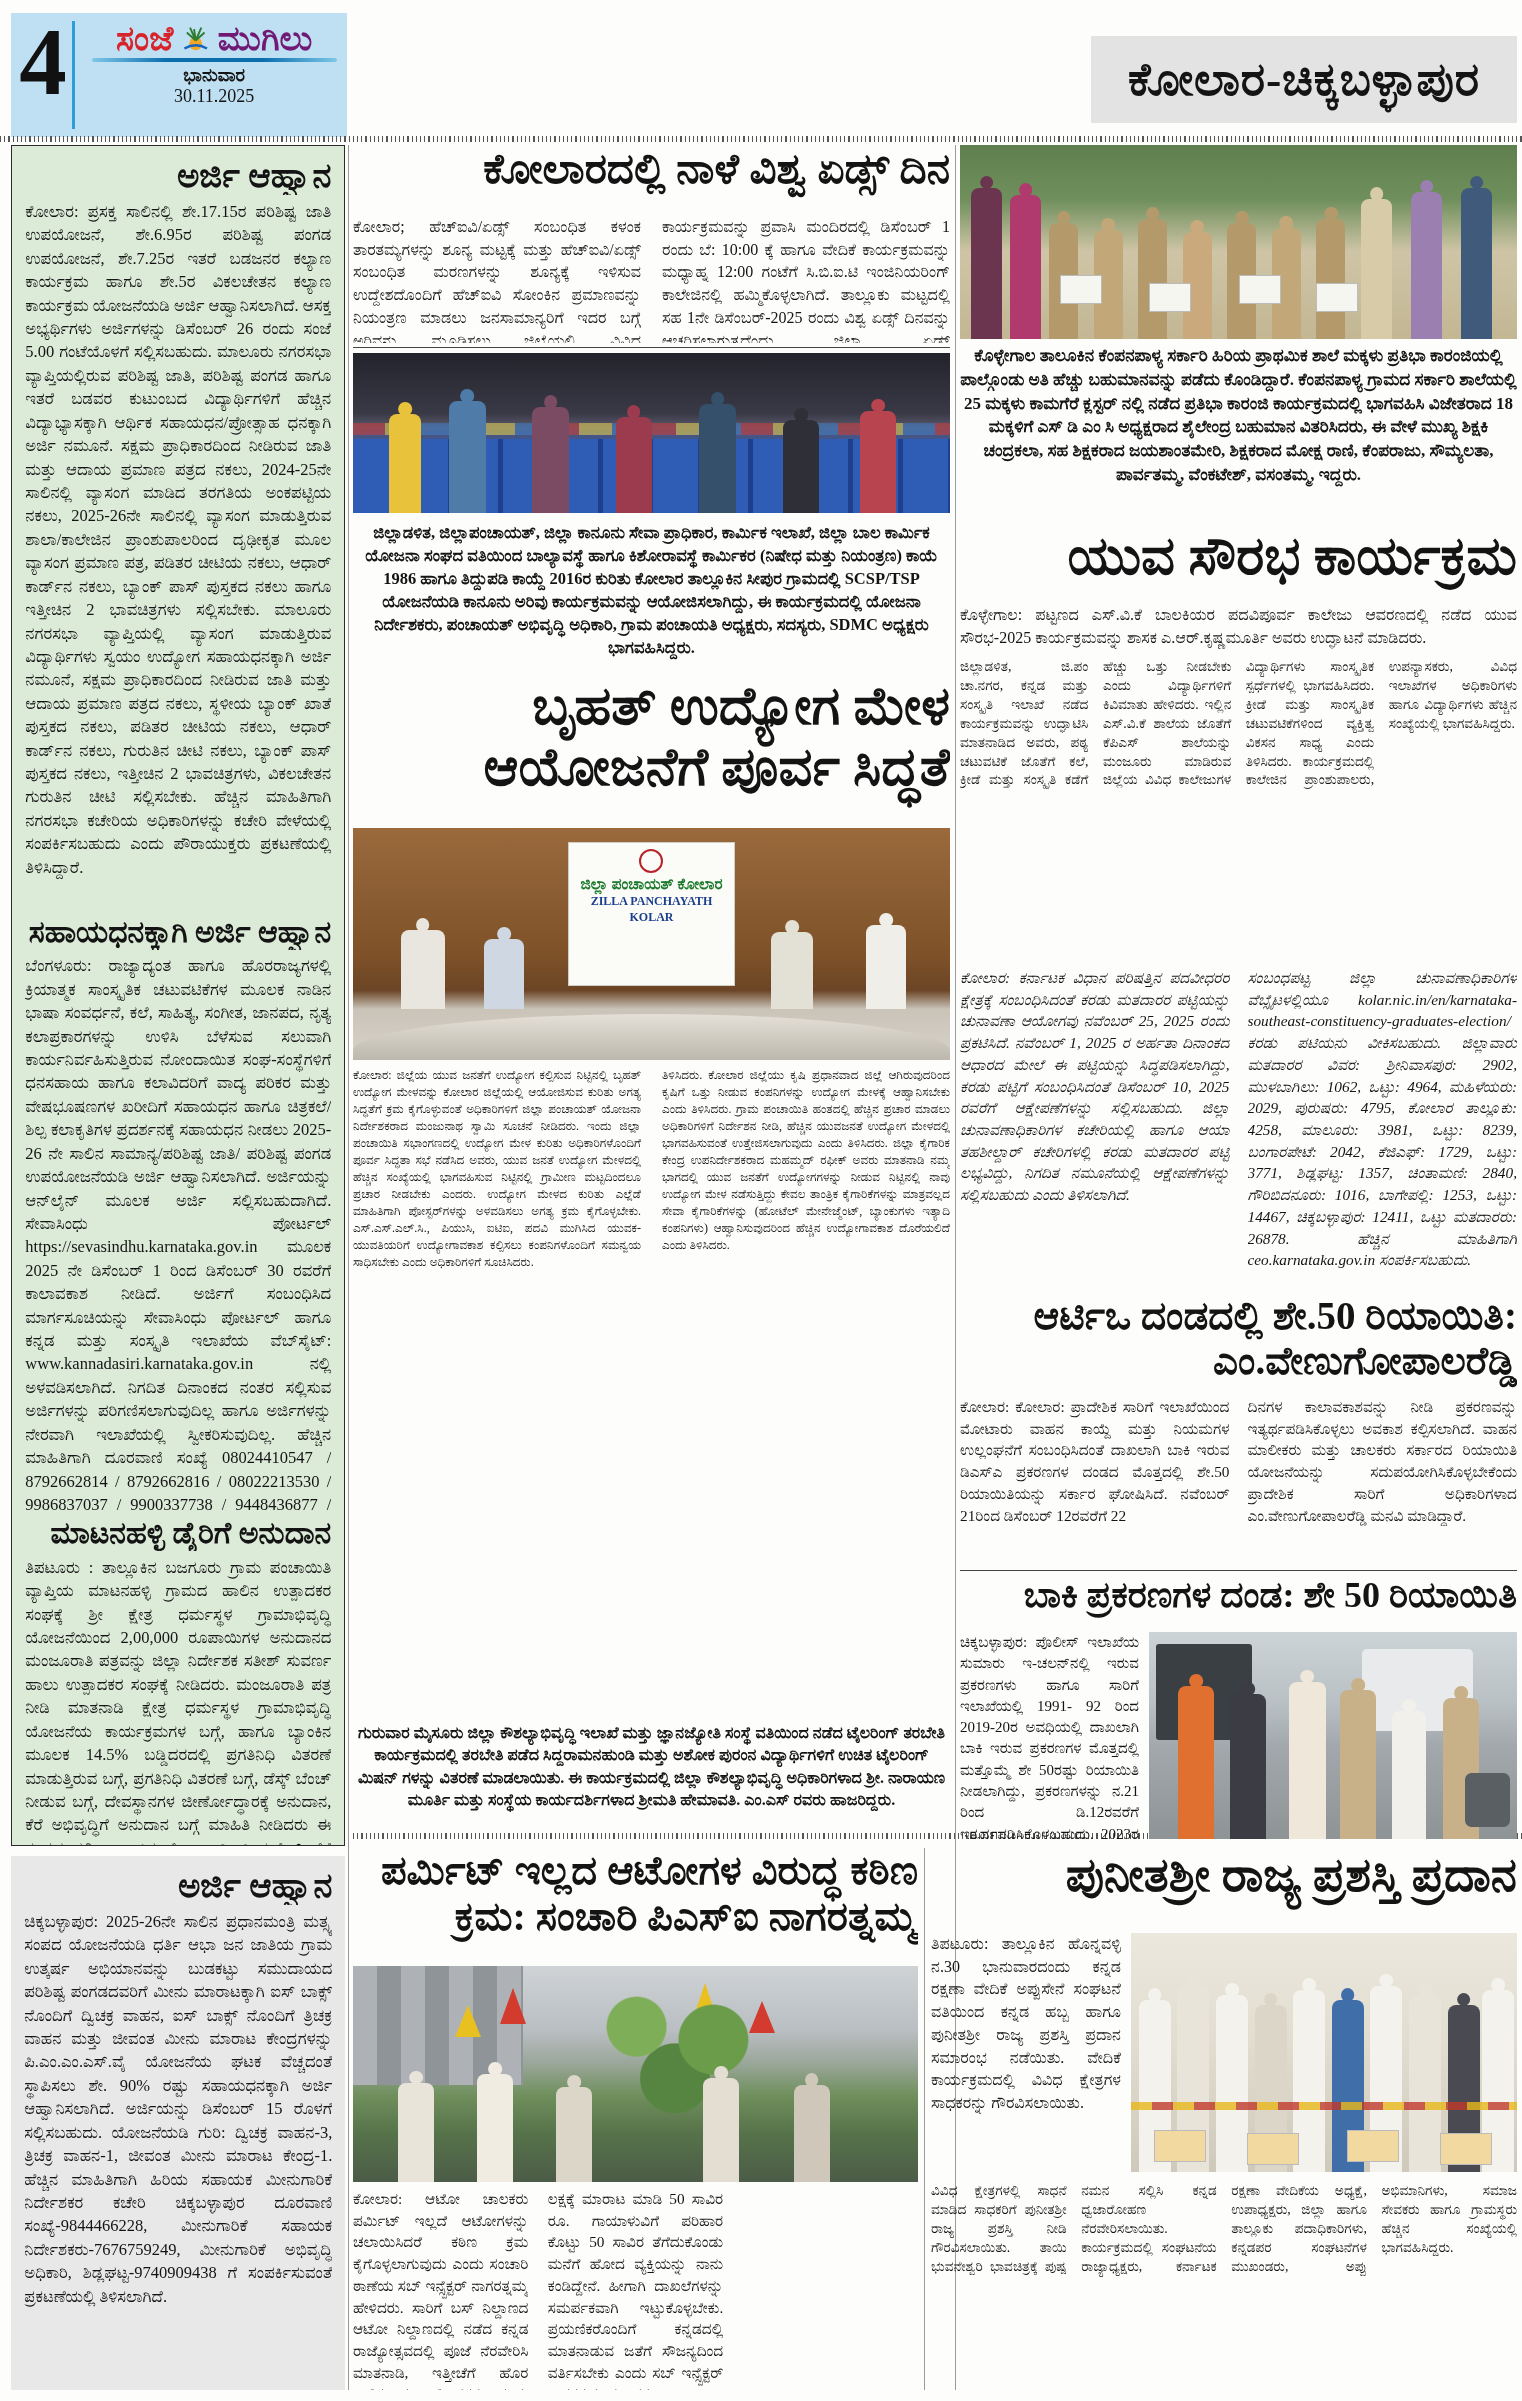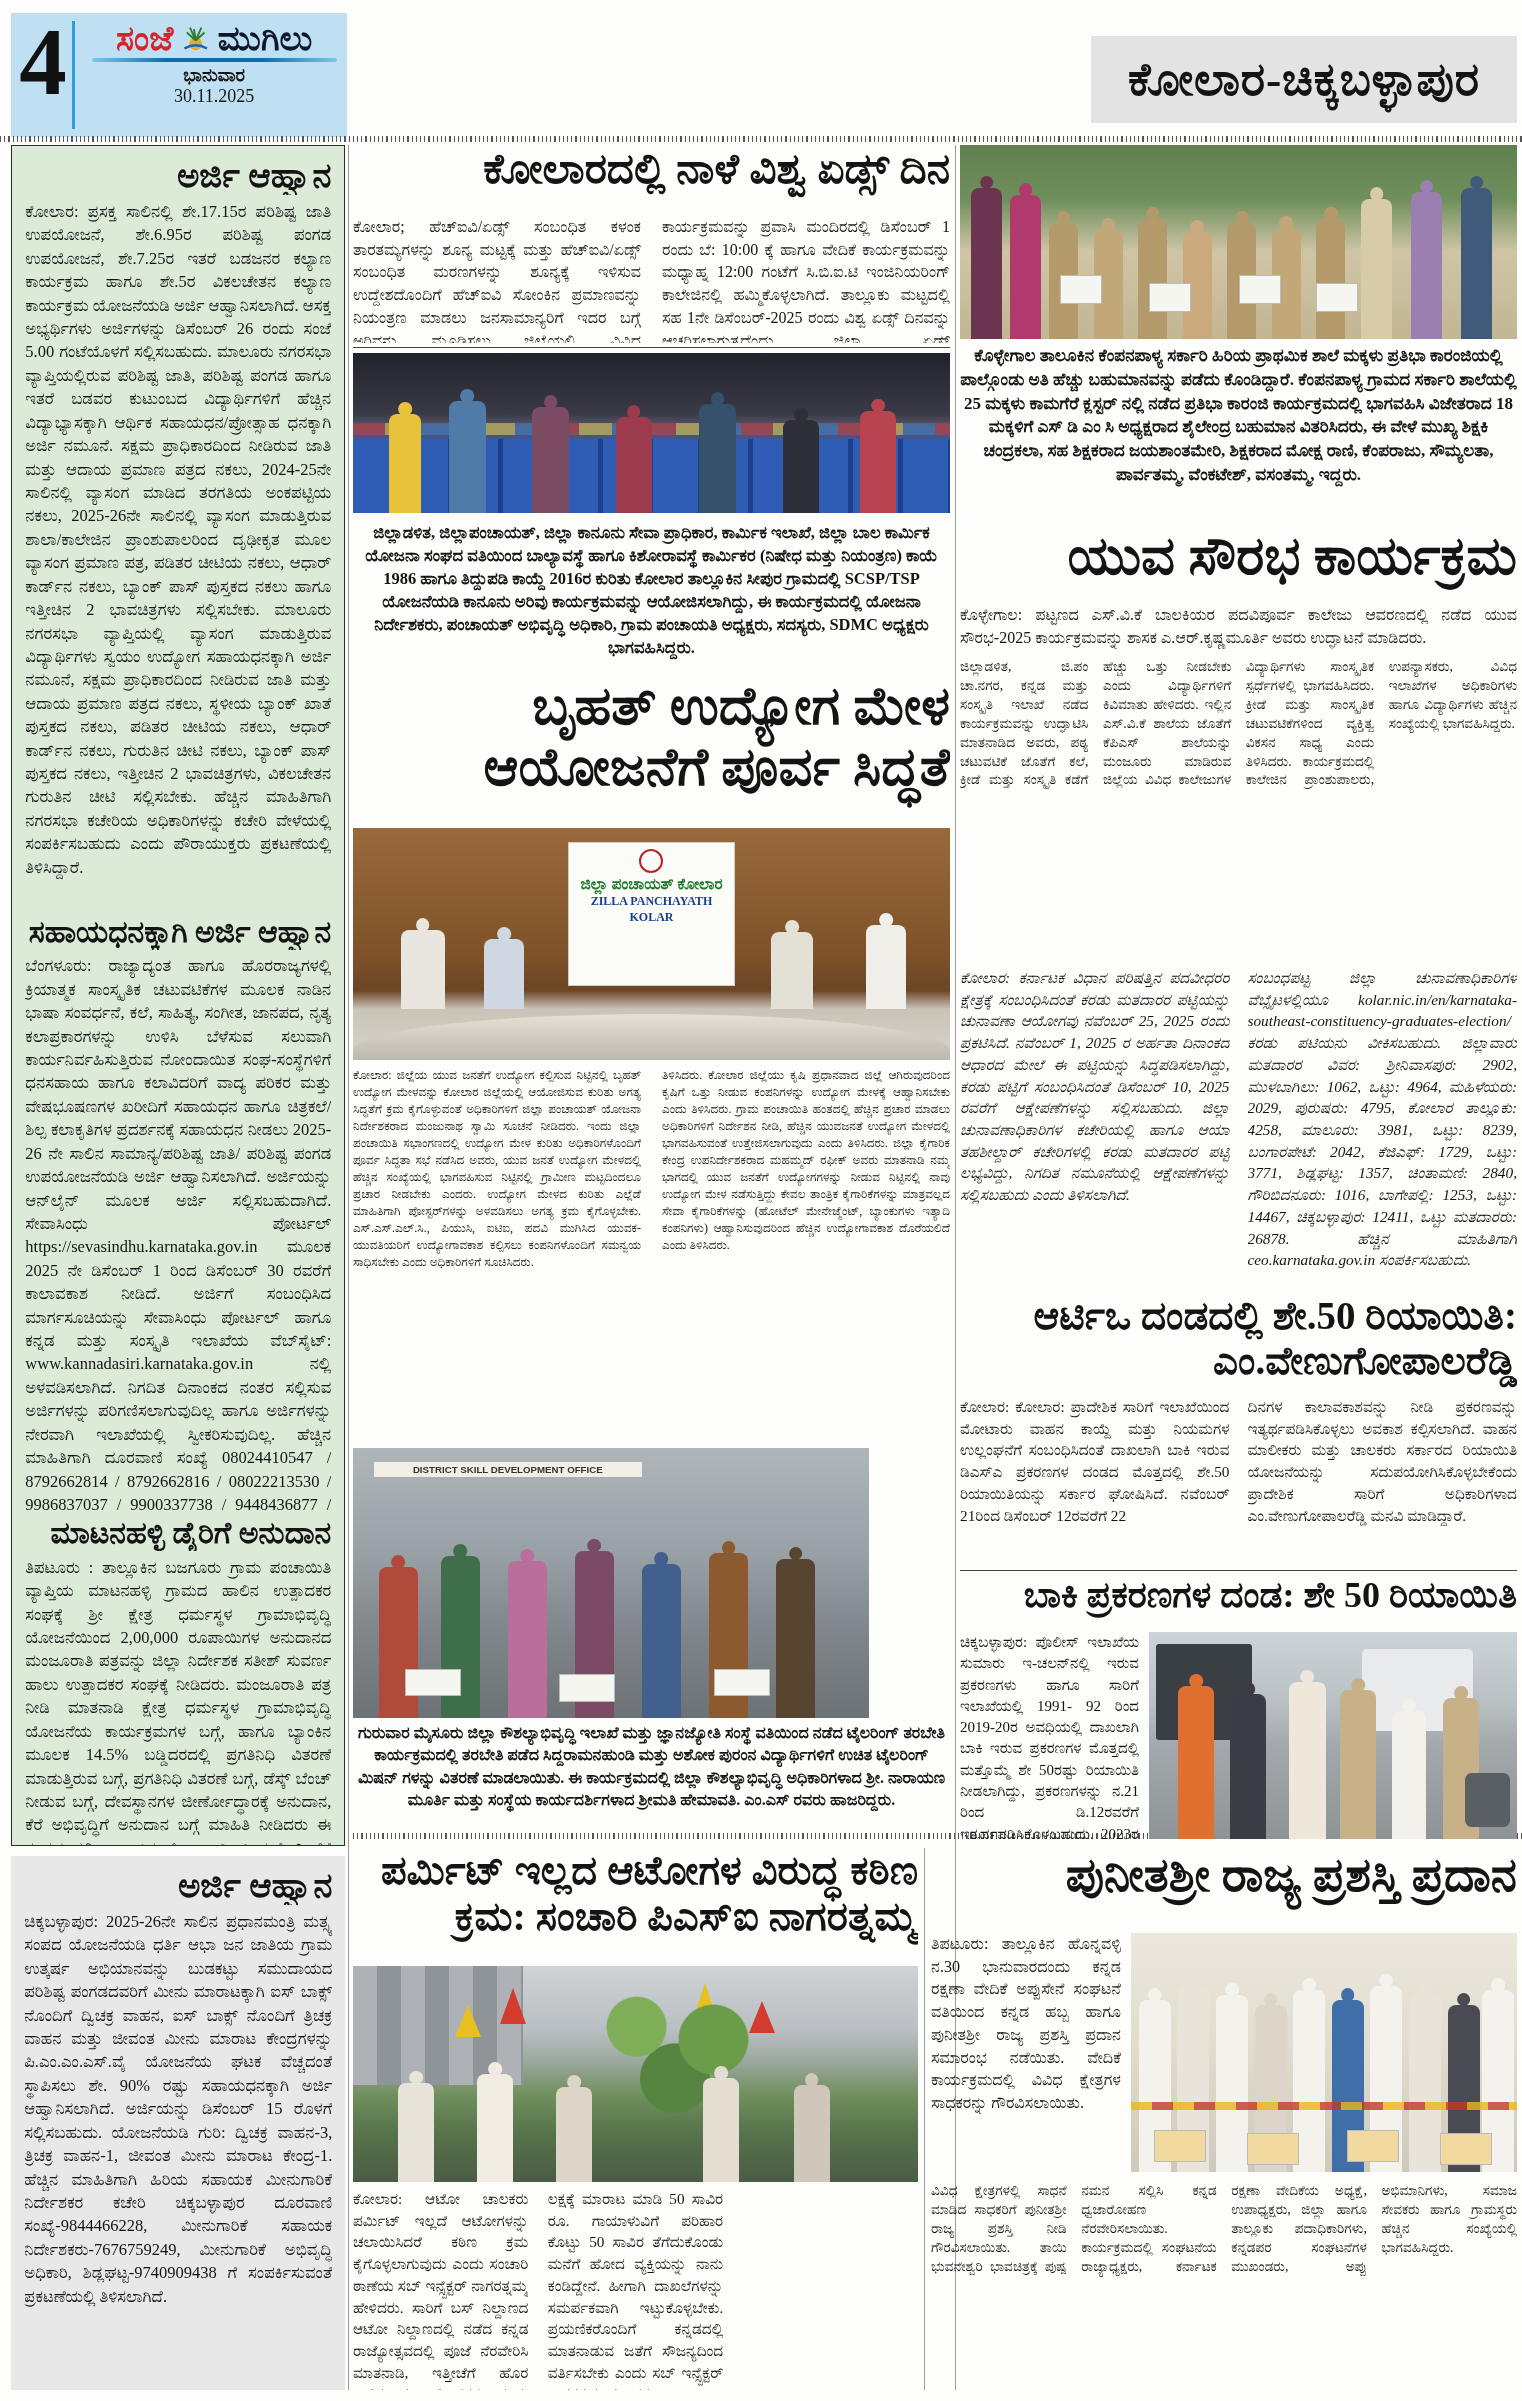--- a/index.html
+++ b/index.html
@@ -6,21 +6,21 @@
   *{box-sizing:border-box;}
   #page{position:relative;width:1523px;height:2401px;background:#fdfdfb;margin:0 auto;overflow:hidden;
         font-family:"Liberation Serif","DejaVu Serif",serif;color:#141414;}
   .abs{position:absolute;}
   
   .masthead{left:11.3px;top:13px;width:336px;height:124px;background:#bfe0f2;display:flex;}
   .pageno{font-size:95px;font-weight:700;line-height:1;padding:1.6px 4.8px 0 8px;color:#111;}
   .mast-right{flex:1;border-left:3.2px solid #2a9fd8;margin:8px 0;padding-left:6.5px;text-align:center;}
   .paper-name{font-size:34px;font-weight:700;white-space:nowrap;line-height:1.05;}
   .paper-red{color:#d8232a;}
-  .paper-black{color:#0f172a;margin-top:6px;}
+  .paper-black{color:#701a75;margin-top:6px;}
   .mast-rule{height:4px;width:92%;margin:1.6px auto 3.2px auto;border-radius:2.4px;
              background:linear-gradient(90deg,#7fc7e8,#0b6fae 30%,#0b6fae 70%,#7fc7e8);}
   .mast-day{font-size:18px;font-weight:700;}
   .mast-date{font-size:18px;}
   .region-h{left:1091px;top:36px;width:426px;height:87px;background:#e3e3e3;display:flex;align-items:center;justify-content:center;
             font-size:46px;font-weight:700;letter-spacing:0.8px;text-align:right;}
   .dotrule{height:5.6px;background:repeating-linear-gradient(90deg,#555 0 1.2px,transparent 1.2px 4.2px);}
   .vrule{width:1.2px;background:#9a9a9a;}
   .hline{height:1.2px;background:#444;}
   
@@ -132,34 +132,20 @@
 
   <div class="abs hl" style="left:353px;top:676px;width:597px;height:147px;font-size:53px;">ಬೃಹತ್ ಉದ್ಯೋಗ ಮೇಳ ಆಯೋಜನೆಗೆ ಪೂರ್ವ ಸಿದ್ಧತೆ</div>
 
   <div class="abs" style="left:353px;top:1067px;width:597px;height:376px;overflow:hidden;">
     <div class="cols2">
       <p class="bt" style="margin:0 0 6.5px 0;">ಕೋಲಾರ: ಜಿಲ್ಲೆಯ ಯುವ ಜನತೆಗೆ ಉದ್ಯೋಗ ಕಲ್ಪಿಸುವ ನಿಟ್ಟಿನಲ್ಲಿ ಬೃಹತ್ ಉದ್ಯೋಗ ಮೇಳವನ್ನು ಕೋಲಾರ ಜಿಲ್ಲೆಯಲ್ಲಿ ಆಯೋಜಿಸುವ ಕುರಿತು ಅಗತ್ಯ ಸಿದ್ಧತೆಗೆ ಕ್ರಮ ಕೈಗೊಳ್ಳುವಂತೆ ಅಧಿಕಾರಿಗಳಿಗೆ ಜಿಲ್ಲಾ ಪಂಚಾಯತ್ ಯೋಜನಾ ನಿರ್ದೇಶಕರಾದ ಮಂಜುನಾಥ ಸ್ವಾಮಿ ಸೂಚನೆ ನೀಡಿದರು. ಇಂದು ಜಿಲ್ಲಾ ಪಂಚಾಯಿತಿ ಸಭಾಂಗಣದಲ್ಲಿ ಉದ್ಯೋಗ ಮೇಳ ಕುರಿತು ಅಧಿಕಾರಿಗಳೊಂದಿಗೆ ಪೂರ್ವ ಸಿದ್ಧತಾ ಸಭೆ ನಡೆಸಿದ ಅವರು, ಯುವ ಜನತೆ ಉದ್ಯೋಗ ಮೇಳದಲ್ಲಿ ಹೆಚ್ಚಿನ ಸಂಖ್ಯೆಯಲ್ಲಿ ಭಾಗವಹಿಸುವ ನಿಟ್ಟಿನಲ್ಲಿ ಗ್ರಾಮೀಣ ಮಟ್ಟದಿಂದಲೂ ಪ್ರಚಾರ ನೀಡಬೇಕು ಎಂದರು. ಉದ್ಯೋಗ ಮೇಳದ ಕುರಿತು ಎಲ್ಲೆಡೆ ಮಾಹಿತಿಗಾಗಿ ಪೋಸ್ಟರ್‌ಗಳನ್ನು ಅಳವಡಿಸಲು ಅಗತ್ಯ ಕ್ರಮ ಕೈಗೊಳ್ಳಬೇಕು. ಎಸ್.ಎಸ್.ಎಲ್.ಸಿ., ಪಿಯುಸಿ, ಐಟಿಐ, ಪದವಿ ಮುಗಿಸಿದ ಯುವಕ-ಯುವತಿಯರಿಗೆ ಉದ್ಯೋಗಾವಕಾಶ ಕಲ್ಪಿಸಲು ಕಂಪನಿಗಳೊಂದಿಗೆ ಸಮನ್ವಯ ಸಾಧಿಸಬೇಕು ಎಂದು ಅಧಿಕಾರಿಗಳಿಗೆ ಸೂಚಿಸಿದರು.</p>
       <p class="bt" style="margin:0;">ತಿಳಿಸಿದರು. ಕೋಲಾರ ಜಿಲ್ಲೆಯು ಕೃಷಿ ಪ್ರಧಾನವಾದ ಜಿಲ್ಲೆ ಆಗಿರುವುದರಿಂದ ಕೃಷಿಗೆ ಒತ್ತು ನೀಡುವ ಕಂಪನಿಗಳನ್ನು ಉದ್ಯೋಗ ಮೇಳಕ್ಕೆ ಆಹ್ವಾನಿಸಬೇಕು ಎಂದು ತಿಳಿಸಿದರು. ಗ್ರಾಮ ಪಂಚಾಯಿತಿ ಹಂತದಲ್ಲಿ ಹೆಚ್ಚಿನ ಪ್ರಚಾರ ಮಾಡಲು ಅಧಿಕಾರಿಗಳಿಗೆ ನಿರ್ದೇಶನ ನೀಡಿ, ಹೆಚ್ಚಿನ ಯುವಜನತೆ ಉದ್ಯೋಗ ಮೇಳದಲ್ಲಿ ಭಾಗವಹಿಸುವಂತೆ ಉತ್ತೇಜಿಸಲಾಗುವುದು ಎಂದು ತಿಳಿಸಿದರು. ಜಿಲ್ಲಾ ಕೈಗಾರಿಕ ಕೇಂದ್ರ ಉಪನಿರ್ದೇಶಕರಾದ ಮಹಮ್ಮದ್ ರಫೀಕ್ ಅವರು ಮಾತನಾಡಿ ನಮ್ಮ ಭಾಗದಲ್ಲಿ ಯುವ ಜನತೆಗೆ ಉದ್ಯೋಗಗಳನ್ನು ನೀಡುವ ನಿಟ್ಟಿನಲ್ಲಿ ನಾವು ಉದ್ಯೋಗ ಮೇಳ ನಡೆಸುತ್ತಿದ್ದು ಕೇವಲ ತಾಂತ್ರಿಕ ಕೈಗಾರಿಕೆಗಳನ್ನು ಮಾತ್ರವಲ್ಲದ ಸೇವಾ ಕೈಗಾರಿಕೆಗಳನ್ನು (ಹೋಟೆಲ್ ಮೇನೇಜ್ಮೆಂಟ್, ಬ್ಯಾಂಕುಗಳು ಇತ್ಯಾದಿ ಕಂಪನಿಗಳು) ಆಹ್ವಾನಿಸುವುದರಿಂದ ಹೆಚ್ಚಿನ ಉದ್ಯೋಗಾವಕಾಶ ದೊರೆಯಲಿದೆ ಎಂದು ತಿಳಿಸಿದರು.</p>
     </div>
   </div>
 
-  <div class="abs photo" style="left:353px;top:1448px;width:516px;height:270px;
-       background:linear-gradient(180deg,#aeb6ba 0%,#97a0a5 40%,#7e8489 70%,#6d7276 100%);">
-    <span class="banner-en" style="left:4%;top:5%;width:52%;">DISTRICT SKILL DEVELOPMENT OFFICE</span>
-    <span class="fig" style="left:5%;width:39px;height:56%;background:#b04a3a;"></span>
-    <span class="fig" style="left:17%;width:39px;height:60%;background:#3f6e4a;"></span>
-    <span class="fig" style="left:30%;width:39px;height:58%;background:#b86f9a;"></span>
-    <span class="fig" style="left:43%;width:39px;height:62%;background:#7a4b63;"></span>
-    <span class="fig" style="left:56%;width:39px;height:57%;background:#41608c;"></span>
-    <span class="fig" style="left:69%;width:39px;height:61%;background:#8c5a2f;"></span>
-    <span class="fig" style="left:82%;width:39px;height:59%;background:#57452f;"></span>
-    <span class="cert" style="left:10%;bottom:8%;width:56px;height:27.4px;"></span>
-    <span class="cert" style="left:40%;bottom:6%;width:56px;height:27.4px;"></span>
-    <span class="cert" style="left:70%;bottom:8%;width:56px;height:27.4px;"></span>
-  </div>
   <div class="abs cap" style="left:353px;top:1722px;width:597px;height:103px;font-size:16px;">ಗುರುವಾರ ಮೈಸೂರು ಜಿಲ್ಲಾ ಕೌಶಲ್ಯಾಭಿವೃದ್ಧಿ ಇಲಾಖೆ ಮತ್ತು ಜ್ಞಾನಜ್ಯೋತಿ ಸಂಸ್ಥೆ ವತಿಯಿಂದ ನಡೆದ ಟೈಲರಿಂಗ್ ತರಬೇತಿ ಕಾರ್ಯಕ್ರಮದಲ್ಲಿ ತರಬೇತಿ ಪಡೆದ ಸಿದ್ದರಾಮನಹುಂಡಿ ಮತ್ತು ಅಶೋಕ ಪುರಂನ ವಿದ್ಯಾರ್ಥಿಗಳಿಗೆ ಉಚಿತ ಟೈಲರಿಂಗ್ ಮಿಷನ್ ಗಳನ್ನು ವಿತರಣೆ ಮಾಡಲಾಯಿತು. ಈ ಕಾರ್ಯಕ್ರಮದಲ್ಲಿ ಜಿಲ್ಲಾ ಕೌಶಲ್ಯಾಭಿವೃದ್ಧಿ ಅಧಿಕಾರಿಗಳಾದ ಶ್ರೀ. ನಾರಾಯಣ ಮೂರ್ತಿ ಮತ್ತು ಸಂಸ್ಥೆಯ ಕಾರ್ಯದರ್ಶಿಗಳಾದ ಶ್ರೀಮತಿ ಹೇಮಾವತಿ. ಎಂ.ಎಸ್ ರವರು ಹಾಜರಿದ್ದರು.</div>
 
   <div class="abs dotrule" style="left:353px;top:1833px;width:1170px;"></div>
 
   <div class="abs hl" style="left:353px;top:1848px;width:565px;height:113px;font-size:40px;">ಪರ್ಮಿಟ್ ಇಲ್ಲದ ಆಟೋಗಳ ವಿರುದ್ಧ ಕಠಿಣ ಕ್ರಮ: ಸಂಚಾರಿ ಪಿಎಸ್ಐ ನಾಗರತ್ನಮ್ಮ</div>
 
   <div class="abs photo" style="left:353px;top:1966px;width:565px;height:216px;
        background:linear-gradient(180deg,#cfd3d6 0%,#b9bec2 30%,#9aa79a 45%,#6f8f5c 60%,#56724a 78%,#4c5c47 100%);">
     <span class="slab" style="left:0;top:0;width:30%;height:55%;background:repeating-linear-gradient(90deg,#aeb2b6 0 24px,#8f9498 24px 48px);"></span>
     <span class="flag" style="left:18%;top:18%;border-bottom:32px solid #e8c020;"></span>

